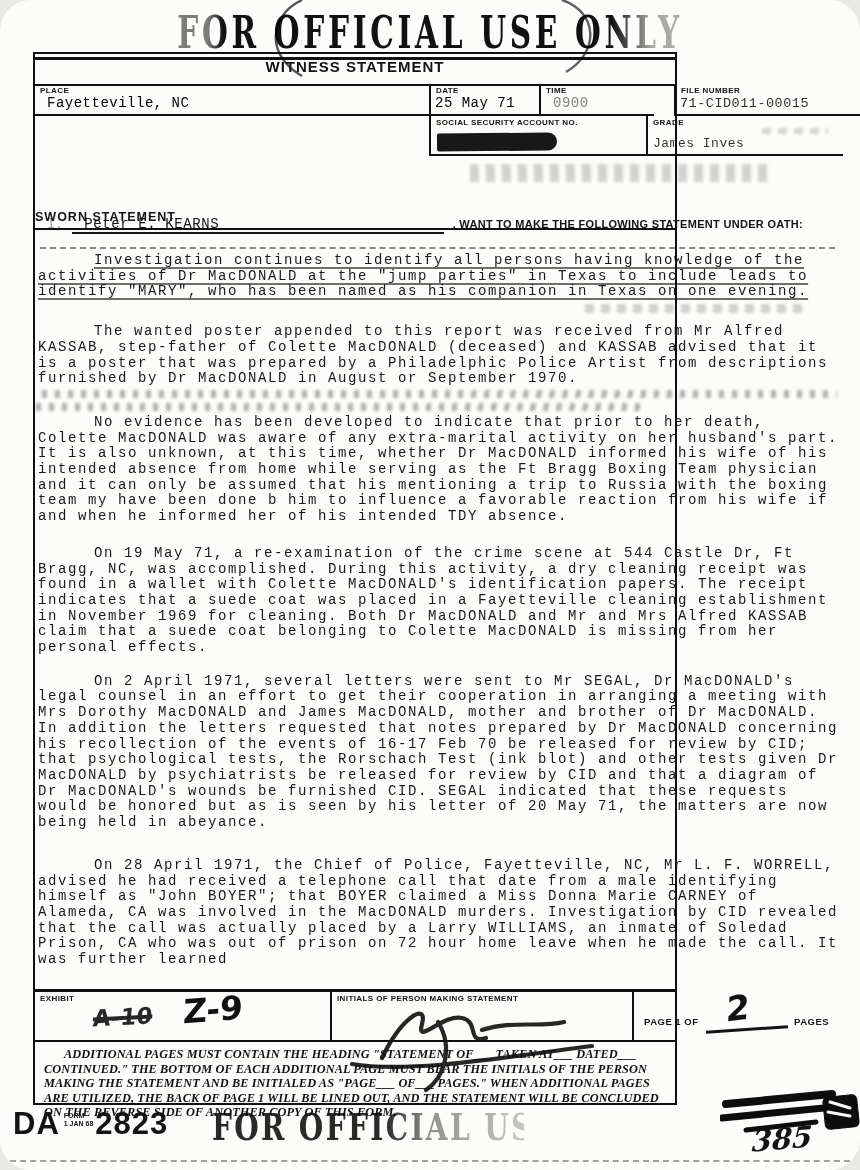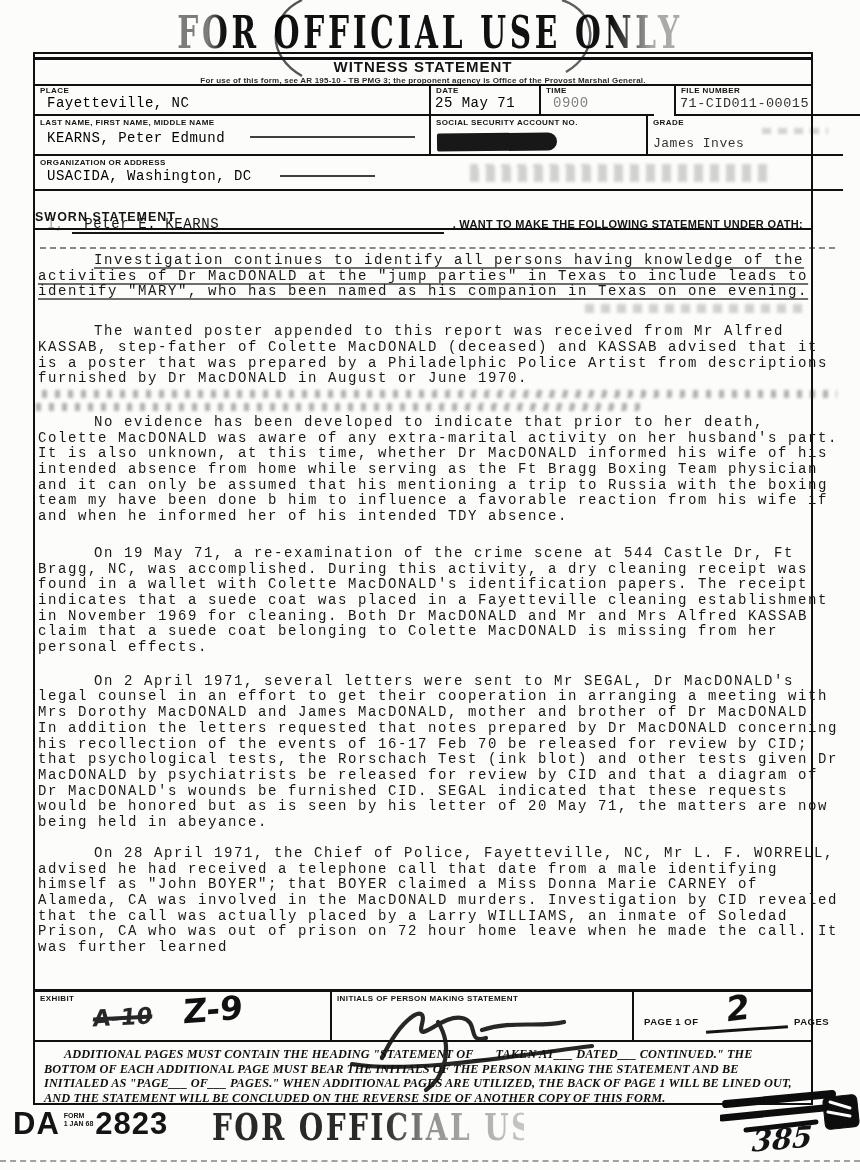--- a/index.html
+++ b/index.html
@@ -1,17 +1,17 @@
 <!DOCTYPE html>
 <html><head>
 <meta charset="utf-8">
 <style>
   html,body{margin:0;padding:0;background:#e8e8e6;}
   .page{position:relative;width:860px;height:1170px;background:#fcfcfa;margin:0 auto;
-        overflow:hidden;font-family:"Liberation Sans",sans-serif;color:#141414;}
+        overflow:hidden;font-family:"Liberation Sans",sans-serif;color:#141414;border-radius:31px;}
 
   
   .stamp{font-family:"DejaVu Serif",serif;font-weight:bold;color:#0c0c0c;white-space:nowrap;}
   .stamp-top{position:absolute;top:8px;left:430px;transform:translateX(-50%) scale(.74,1.12);
         transform-origin:center;font-size:40px;letter-spacing:5px;opacity:.93;
         filter:blur(.4px) contrast(1.1);
         -webkit-mask-image:linear-gradient(to right,rgba(0,0,0,.55) 0 6%,#000 9% 86%,rgba(0,0,0,.35) 94% 100%);
         mask-image:linear-gradient(to right,rgba(0,0,0,.55) 0 6%,#000 9% 86%,rgba(0,0,0,.35) 94% 100%);}
   .stamp-bottom{position:absolute;top:1104px;left:212px;width:400px;font-size:36px;letter-spacing:3px;
         transform:scale(.78,1.05);transform-origin:left top;opacity:.88;filter:blur(.5px);
@@ -21,21 +21,21 @@
 
   
   .pen-arcs{position:absolute;left:240px;top:0;}
   .smudge{position:absolute;filter:blur(1.6px);opacity:.55;
         background:repeating-linear-gradient(93deg,rgba(35,35,35,.65) 0 5px,transparent 5px 13px);}
   .smudge.soft{opacity:.4;background:repeating-linear-gradient(88deg,rgba(40,40,40,.5) 0 9px,transparent 9px 16px);}
   .dash-line{position:absolute;border-top:2px dashed rgba(20,20,20,.5);filter:blur(.4px);}
   .bottom-edge{position:absolute;left:0;right:0;top:1160px;border-top:2px dashed rgba(70,70,70,.5);filter:blur(.3px);}
 
   
-  .formbox{position:absolute;left:33px;top:52px;width:780px;height:1053px;box-sizing:border-box;
+  .formbox{position:absolute;left:33px;top:52px;width:644px;height:1053px;box-sizing:border-box;
         border:2.5px solid #101010;}
   .dbl{position:absolute;left:0;right:0;top:3px;height:2.5px;background:#101010;}
   .hdr{position:absolute;left:0;right:0;top:0;height:30px;border-bottom:2px solid #101010;text-align:center;}
   .form-title{margin-top:4px;font-size:15px;font-weight:bold;letter-spacing:1px;filter:blur(.2px);}
   .form-subtitle{margin-top:1px;font-size:8px;font-weight:bold;letter-spacing:.2px;opacity:.92;filter:blur(.2px);}
 
   .cell{position:absolute;box-sizing:border-box;border-left:2px solid #101010;}
   .cell.first{border-left:none;}
   .row-b{border-bottom:2px solid #101010;}
   .lbl{position:absolute;top:2px;left:5px;font-size:8px;font-weight:bold;letter-spacing:.4px;white-space:nowrap;}
@@ -57,21 +57,21 @@
 
   
   .stmt-body{position:absolute;left:38px;top:253px;width:802px;}
   .stmt-para{margin:0 0 22px 0;text-indent:56px;font-family:"Liberation Mono","DejaVu Sans Mono",monospace;
         font-size:14px;line-height:15.7px;letter-spacing:1.6px;color:#191919;filter:blur(.25px);}
   .stmt-para:nth-of-type(1){text-decoration:underline;text-decoration-thickness:1.5px;
         text-decoration-color:rgba(15,15,15,.6);text-underline-offset:3px;margin-bottom:24px;}
   .stmt-para:nth-of-type(2){margin-bottom:28px;}
   .stmt-para:nth-of-type(3){margin-bottom:21px;}
   .stmt-para:nth-of-type(4){margin-bottom:18px;}
-  .stmt-para:nth-of-type(5){margin-bottom:15px;}
+  .stmt-para:nth-of-type(5){margin-bottom:27px;}
 
   
   .footer-row{position:absolute;left:0;right:0;top:935px;height:53px;border-top:3px solid #101010;
         border-bottom:2.5px solid #101010;box-sizing:border-box;}
   .fcell{position:absolute;top:0;bottom:0;box-sizing:border-box;border-left:2px solid #101010;}
   .fcell.first{border-left:none;}
   .hand{font-family:"DejaVu Sans",sans-serif;color:#111;}
   .exh-old{position:absolute;left:58px;top:12px;font-size:23px;font-weight:bold;transform:rotate(-3deg) skewX(-8deg);
         text-decoration:line-through;text-decoration-thickness:3.5px;opacity:.9;}
   .exh-new{position:absolute;left:148px;top:-2px;font-size:33px;font-weight:bold;transform:rotate(-4deg) skewX(-6deg);}
@@ -105,59 +105,48 @@
     <path d="M322,0 C358,12 360,52 326,72" fill="none" stroke="#1c1c1c" stroke-width="2.4" opacity=".7"></path>
   </svg>
 
   <div class="stamp stamp-top">FOR OFFICIAL USE ONLY</div>
 
   <div class="formbox">
     <div class="dbl"></div>
 
     <div class="hdr">
       <div class="form-title">WITNESS STATEMENT</div>
-      <div class="form-subtitle">For use of this form, see AR 195-10 - TB PMG 3; the proponent agency is Office of the Provost Marshal General.</div>
     </div>
 
     <div class="cell first row-b" style="left:0;top:30px;width:394px;height:32px;">
       <span class="lbl">PLACE</span>
       <span class="val">Fayetteville, NC</span>
     </div>
     <div class="cell row-b" style="left:394px;top:30px;width:110px;height:32px;">
       <span class="lbl">DATE</span>
       <span class="val" style="left:4px;">25 May 71</span>
     </div>
     <div class="cell row-b" style="left:504px;top:30px;width:115px;height:32px;padding-left:27px;">
       <span class="lbl">TIME</span>
       <span class="val" style="opacity:.5;filter:blur(.5px);">0900</span>
     </div>
     <div class="cell row-b" style="left:619px;top:30px;width:189px;height:32px;margin-left:20px;">
       <span class="lbl">FILE NUMBER</span>
       <span class="val" style="left:4px;font-size:13.5px;opacity:.82;filter:blur(.4px);">71-CID011-00015</span>
     </div>
 
-    <div class="cell first row-b" style="left:0;top:62px;width:394px;height:40px;">
-      <span class="lbl">LAST NAME, FIRST NAME, MIDDLE NAME</span>
-      <span class="val" style="bottom:8px;">KEARNS, Peter Edmund</span>
-      <span class="typed-line" style="left:215px;width:165px;bottom:16px;"></span>
-    </div>
     <div class="cell row-b" style="left:394px;top:62px;width:217px;height:40px;">
       <span class="lbl">SOCIAL SECURITY ACCOUNT NO.</span>
       <span class="redaction"></span>
     </div>
     <div class="cell row-b" style="left:611px;top:62px;width:197px;height:40px;">
       <span class="lbl">GRADE</span>
       <span class="val" style="left:5px;font-size:13px;opacity:.8;filter:blur(.5px);">James Inves</span>
     </div>
 
-    <div class="cell first row-b" style="left:0;top:102px;width:808px;height:35px;">
-      <span class="lbl">ORGANIZATION OR ADDRESS</span>
-      <span class="val" style="bottom:5px;">USACIDA, Washington, DC</span>
-      <span class="typed-line" style="left:245px;width:95px;bottom:12px;"></span>
-    </div>
 
     <div class="sworn-bar">
       <div class="sworn-title">SWORN STATEMENT</div>
     </div>
 
     <div class="oath">
       <span class="oath-i">I,</span>
       <span class="name-line">Peter E. KEARNS</span>
       <span class="oath-suffix">, WANT TO MAKE THE FOLLOWING STATEMENT UNDER OATH:</span>
     </div>
@@ -186,21 +175,21 @@
         <span class="pg-suffix">PAGES</span>
       </div>
     </div>
 
     <div class="note">ADDITIONAL PAGES MUST CONTAIN THE HEADING "STATEMENT OF___ TAKEN AT___ DATED___ CONTINUED." THE BOTTOM OF EACH ADDITIONAL PAGE MUST BEAR THE INITIALS OF THE PERSON MAKING THE STATEMENT AND BE INITIALED AS "PAGE___ OF___ PAGES."  WHEN ADDITIONAL PAGES ARE UTILIZED, THE BACK OF PAGE 1 WILL BE LINED OUT, AND THE STATEMENT WILL BE CONCLUDED ON THE REVERSE SIDE OF ANOTHER COPY OF THIS FORM.</div>
   </div>
 
   <div class="stmt-body">
 
   <p class="stmt-para">Investigation continues to identify all persons having knowledge of the activities of Dr MacDONALD at the "jump parties" in Texas to include leads to identify "MARY", who has been named as his companion in Texas on one evening.</p>
-      <p class="stmt-para">The wanted poster appended to this report was received from Mr Alfred KASSAB, step-father of Colette MacDONALD (deceased) and KASSAB advised that it is a poster that was prepared by a Philadelphic Police Artist from descriptions furnished by Dr MacDONALD in August or June 1970.</p>
+      <p class="stmt-para">The wanted poster appended to this report was received from Mr Alfred KASSAB, step-father of Colette MacDONALD (deceased) and KASSAB advised that it is a poster that was prepared by a Philadelphic Police Artist from descriptions furnished by Dr MacDONALD in August or September 1970.</p>
       <p class="stmt-para">No evidence has been developed to indicate that prior to her death, Colette MacDONALD was aware of any extra-marital activity on her husband's part.  It is also unknown, at this time, whether Dr MacDONALD informed his wife of his intended absence from home while serving as the Ft Bragg Boxing Team physician and it can only be assumed that his mentioning a trip to Russia with the boxing team my have been done b him to influence a favorable reaction from his wife if and when he informed her of his intended TDY absence.</p>
       <p class="stmt-para">On 19 May 71, a re-examination of the crime scene at 544 Castle Dr, Ft Bragg, NC, was accomplished.  During this activity, a dry cleaning receipt was found in a wallet with Colette MacDONALD's identification papers.  The receipt indicates that a suede coat was placed in a Fayetteville cleaning establishment in November 1969 for cleaning.  Both Dr MacDONALD and Mr and Mrs Alfred KASSAB claim that a suede coat belonging to Colette MacDONALD is missing from her personal effects.</p>
       <p class="stmt-para">On 2 April 1971, several letters were sent to Mr SEGAL, Dr MacDONALD's legal counsel in an effort to get their cooperation in arranging a meeting with Mrs Dorothy MacDONALD and James MacDONALD, mother and brother of Dr MacDONALD.  In addition the letters requested that notes prepared by Dr MacDONALD concerning his recollection of the events of 16-17 Feb 70 be released for review by CID; that psychological tests, the Rorschach Test (ink blot) and other tests given Dr MacDONALD by psychiatrists be released for review by CID and that a diagram of Dr MacDONALD's wounds be furnished CID.  SEGAL indicated that these requests would be honored but as is seen by his letter of 20 May 71, the matters are now being held in abeyance.</p>
       <p class="stmt-para">On 28 April 1971, the Chief of Police, Fayetteville, NC, Mr L. F. WORRELL, advised he had received a telephone call that date from a male identifying himself as "John BOYER"; that BOYER claimed a Miss Donna Marie CARNEY of Alameda, CA was involved in the MacDONALD murders.  Investigation by CID revealed that the call was actually placed by a Larry WILLIAMS, an inmate of Soledad Prison, CA who was out of prison on 72 hour home leave when he made the call.  It was further learned</p>
     </div>
 
   <div class="dash-line" style="left:40px;top:247px;width:795px;"></div>
   <div class="smudge soft" style="left:585px;top:304px;width:220px;height:9px;"></div>
   <div class="smudge" style="left:42px;top:390px;width:795px;height:8px;"></div>
   <div class="smudge" style="left:36px;top:403px;width:610px;height:8px;"></div>

